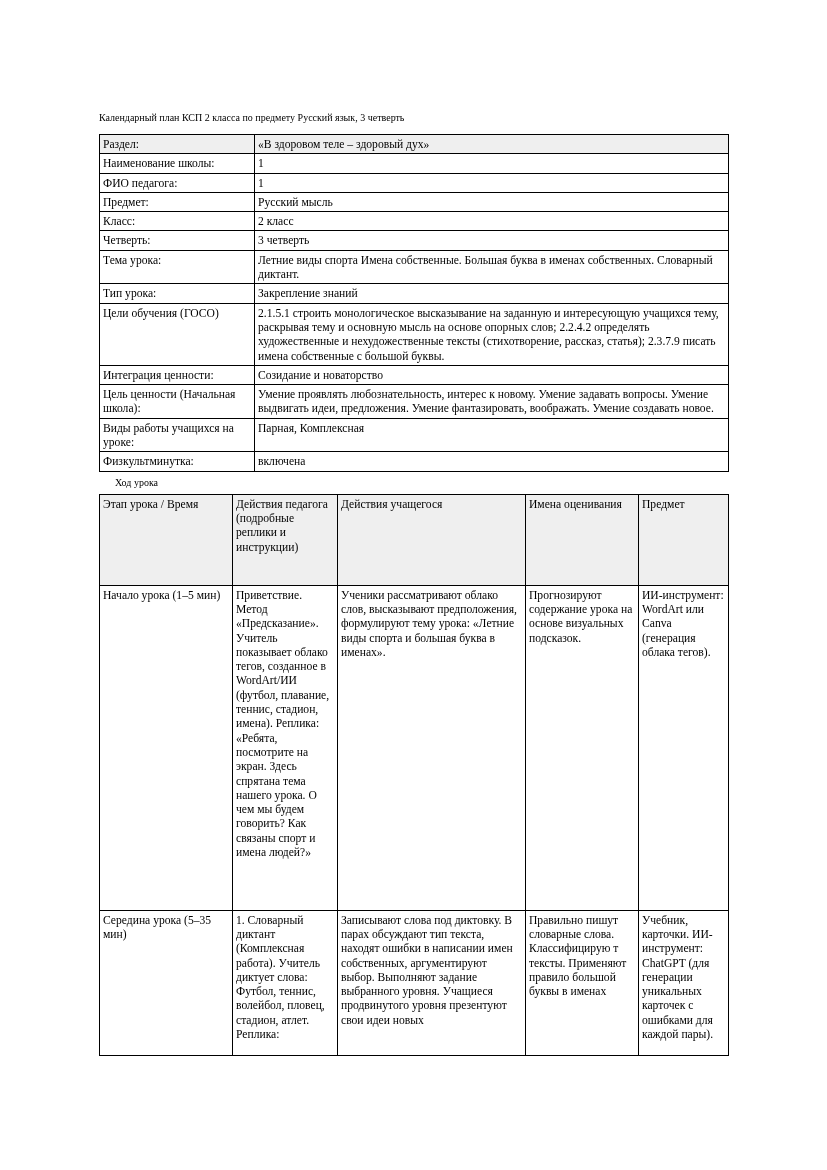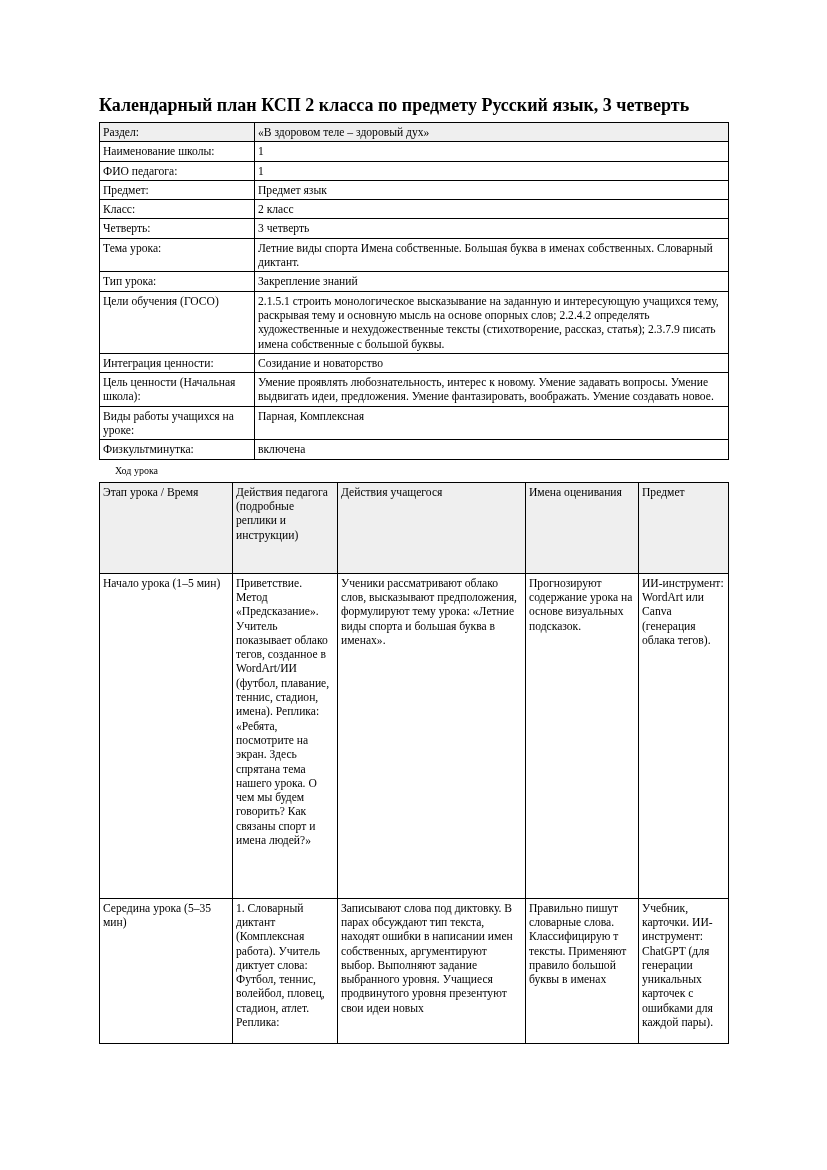--- a/index.html
+++ b/index.html
@@ -24,25 +24,24 @@
     height: 1170px;
     background: #ffffff;
   }
   .content {
     position: absolute;
     left: 99px;
     top: 98px;
     width: 629px;
   }
   .doc-title {
-    font-size: 18px;
+    font-size: 10px;
     line-height: 15px;
-    margin: 0 0 9px 0;
+    margin: 12px 0 9px 0;
     white-space: nowrap;
-    font-weight: bold;
   }
   .section-label {
     font-size: 10px;
     line-height: 15px;
     margin: 3px 0 4px 16px;
   }
   table {
     border-collapse: collapse;
     table-layout: fixed;
     width: 629px;
@@ -99,21 +98,21 @@
         <tr>
           <td>Наименование школы:</td>
           <td>1</td>
         </tr>
         <tr>
           <td>ФИО педагога:</td>
           <td>1</td>
         </tr>
         <tr>
           <td>Предмет:</td>
-          <td>Предмет язык</td>
+          <td>Русский мысль</td>
         </tr>
         <tr>
           <td>Класс:</td>
           <td>2 класс</td>
         </tr>
         <tr>
           <td>Четверть:</td>
           <td>3 четверть</td>
         </tr>
         <tr>

